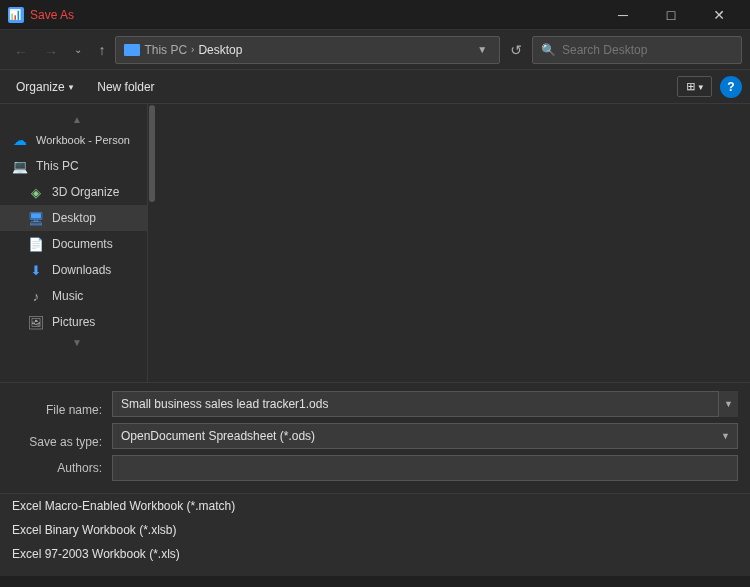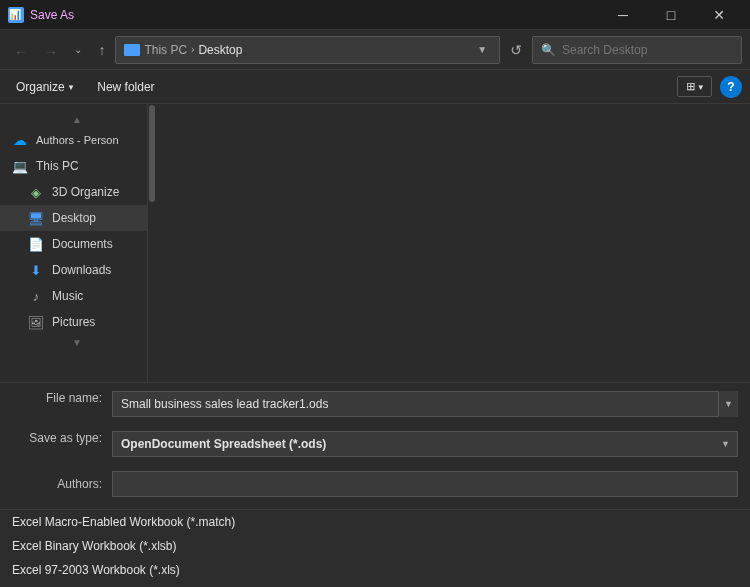--- a/index.html
+++ b/index.html
@@ -28,21 +28,21 @@
       margin-right: 6px;
       background: #4a9eff;
       border-radius: 2px;
       display: flex; align-items: center; justify-content: center;
       font-size: 10px;
       color: white;
     }
     .title-bar-text {
       flex: 1;
       font-size: 12px;
-      color: #f0abfc;
+      color: #ef4444;
     }
     .title-bar-controls {
       display: flex;
       gap: 2px;
     }
     .title-bar-btn {
       width: 46px;
       height: 30px;
       border: none;
       background: transparent;
@@ -248,22 +248,22 @@
     }
 
     
     .bottom-form {
       background: #2b2b2b;
       border-top: 1px solid #3a3a3a;
       padding: 8px 12px;
     }
     .form-row {
       display: flex;
-      align-items: flex-start;
-      margin-bottom: 14px;
+      align-items: flex-end;
+      margin-bottom: 6px;
     }
     .form-label {
       width: 100px;
       text-align: right;
       padding-right: 10px;
       color: #c0c0c0;
       font-size: 12px;
     }
     .form-input {
       flex: 1;
@@ -281,21 +281,20 @@
       color: #e0e0e0;
       font-size: 12px;
       height: 26px;
       padding: 0 8px;
       appearance: none;
       cursor: pointer;
     }
     .select-wrapper {
       flex: 1;
       position: relative;
-      font-weight: bold;
     }
     .select-wrapper::after {
       content: '▼';
       position: absolute;
       right: 8px;
       top: 50%;
       transform: translateY(-50%);
       font-size: 9px;
       color: #aaa;
       pointer-events: none;
@@ -373,21 +372,21 @@
 </div>
 
 <div class="main-area">
 
   <div class="sidebar-container">
     <div class="sidebar">
       <div class="sidebar-scroll-up">▲</div>
 
       <div class="sidebar-item">
         <span class="sidebar-icon icon-onedrive">☁</span>
-        <span style="font-size:11px;">Authors - Person</span>
+        <span style="font-size:11px;">Workbook - Person</span>
       </div>
 
       <div class="sidebar-item">
         <span class="sidebar-icon icon-pc">💻</span>
         <span>This PC</span>
       </div>
 
       <div class="sidebar-item" style="padding-left:28px;">
         <span class="sidebar-icon icon-3d" style="color:#88cc88;">◈</span>
         <span>3D Organize</span>

